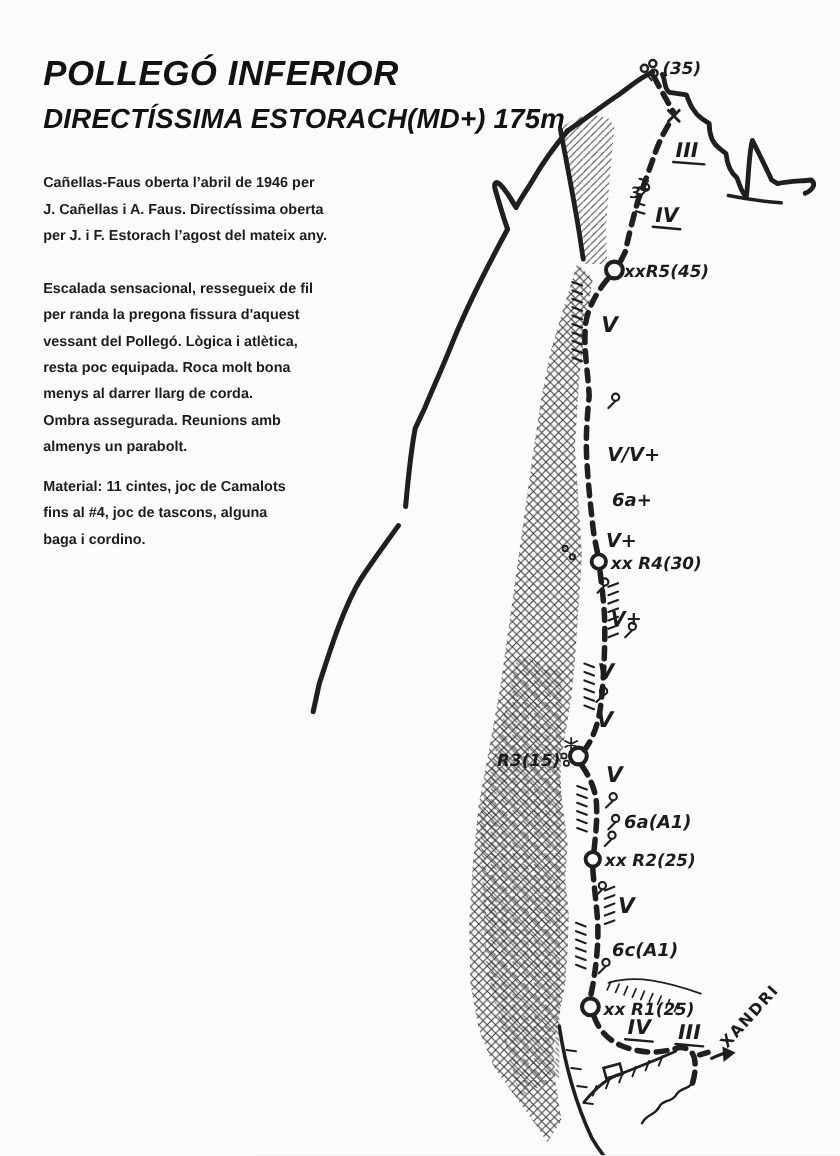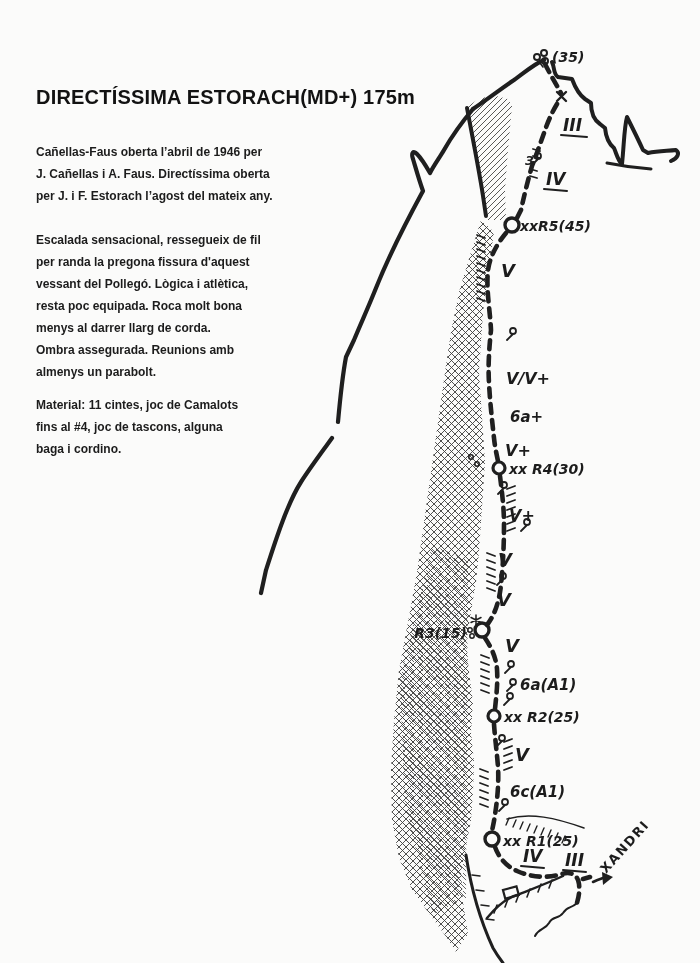--- a/index.html
+++ b/index.html
@@ -6,21 +6,21 @@
   .page{
     position:relative;width:700px;height:963px;background:#fbfbfa;
     font-family:"Liberation Sans",sans-serif;overflow:hidden;color:#171717;
   }
   .page-title{
     position:absolute;left:36px;top:46px;margin:0;
     font-size:29px;font-weight:700;font-style:italic;letter-spacing:.5px;color:#121212;
   }
   .page-subtitle{
     position:absolute;left:36px;top:86px;margin:0;
-    font-size:20px;font-weight:700;letter-spacing:.2px;color:#121212;
+    font-size:23px;font-weight:700;letter-spacing:.2px;color:#121212;font-style:italic;
   }
   .para{
     position:absolute;left:36px;width:380px;margin:0;
     font-size:12px;line-height:22px;font-weight:600;color:#1c1c1c;
     white-space:pre-line;
   }
   .para1{top:141px}
   .para2{top:229px}
   .para3{top:394px}
   svg{position:absolute;left:0;top:0;}
@@ -32,20 +32,21 @@
   .belay{font:italic 700 14px "DejaVu Sans",sans-serif;fill:#1c1c1c;}
   .summit{font:italic 700 14px "DejaVu Sans",sans-serif;fill:#1c1c1c;}
   .sling{font:italic 700 13px "DejaVu Sans",sans-serif;fill:#1f1f1f;}
   .descent{font:700 13px "DejaVu Sans",sans-serif;fill:#1c1c1c;letter-spacing:1.5px;}
 </style>
 </head>
 <body>
 
 <div class="page">
 
+  <h1 class="page-title">POLLEGÓ INFERIOR</h1>
   <h2 class="page-subtitle">DIRECTÍSSIMA ESTORACH(MD+) 175m</h2>
 
   <p class="para para1">Cañellas-Faus oberta l’abril de 1946 per
 J. Cañellas i A. Faus. Directíssima oberta
 per J. i F. Estorach l’agost del mateix any.</p>
   <p class="para para2">Escalada sensacional, ressegueix de fil
 per randa la pregona fissura d'aquest
 vessant del Pollegó. Lògica i atlètica,
 resta poc equipada. Roca molt bona
 menys al darrer llarg de corda.

